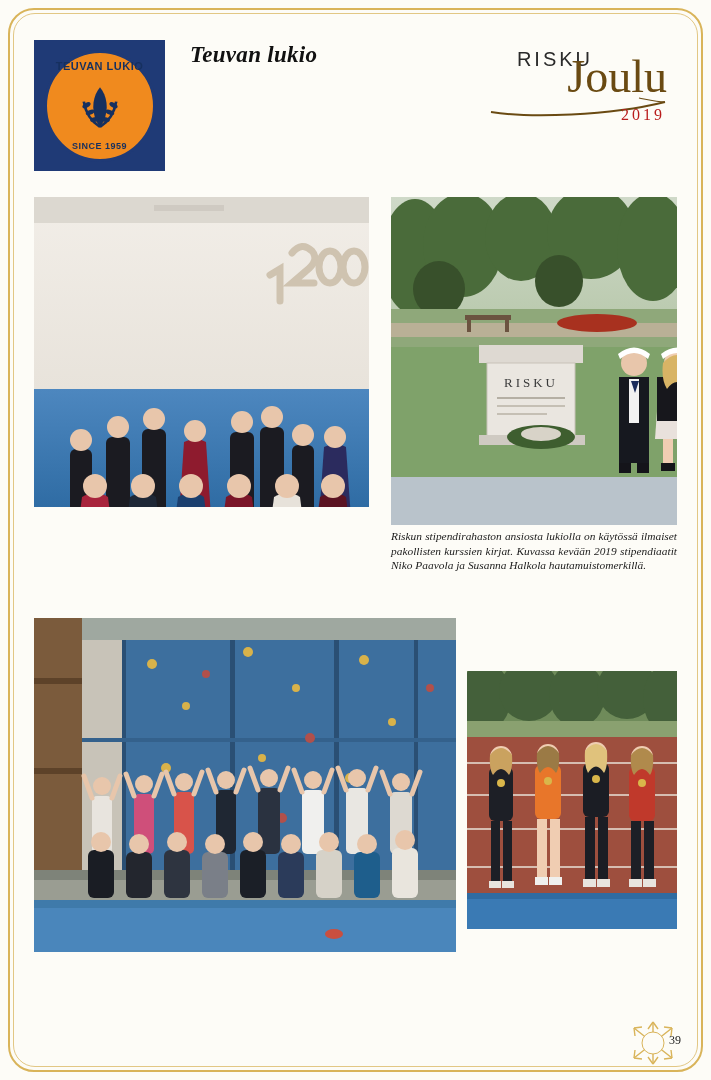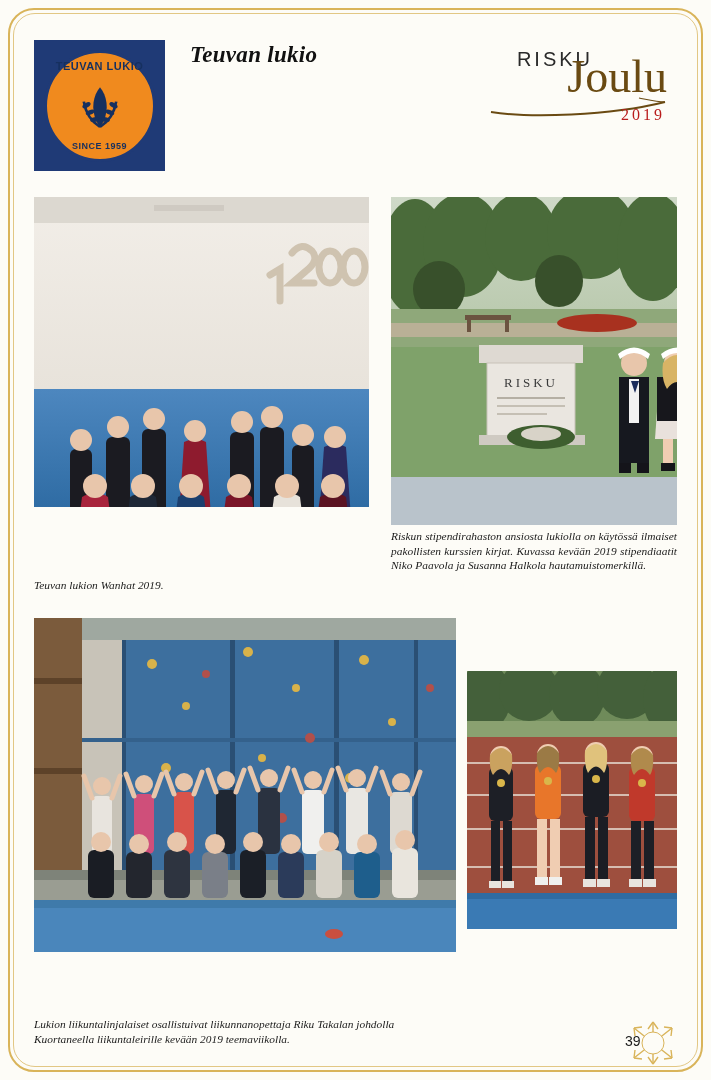--- a/index.html
+++ b/index.html
@@ -149,23 +149,23 @@
 
   
   .page-num-wrap {
     position: absolute;
     right: 30px; bottom: 14px;
     width: 56px; height: 46px;
   }
   .page-num {
     position: absolute;
     left: 0; right: 0; top: 13px;
-    text-align: left;
-    font-family: Liberation Sans, sans-serif;
-    font-size: 14px;
+    text-align: right;
+    font-family: Liberation Serif, serif;
+    font-size: 12px;
     color: #1a1a1a;
   }
 </style>
 </head>
 <body>
 
 <div class="content">
 
   <div class="page-frame"></div>
   <div class="page-frame-inner"></div>
@@ -269,21 +269,20 @@
         <ellipse cx="190" cy="400" rx="40" ry="22"></ellipse>
           <circle cx="190" cy="375" r="13" fill="#e8c6ab"></circle>
         <ellipse cx="62" cy="405" rx="36" ry="20"></ellipse>
           <circle cx="62" cy="382" r="12" fill="#e8c6ab"></circle>
         <ellipse cx="262" cy="402" rx="38" ry="21"></ellipse>
           <circle cx="262" cy="378" r="12" fill="#e8c6ab"></circle>
       </g>
       <rect x="0" y="292" width="335" height="18" fill="#2f6ca4" opacity="0.0"></rect>
     </svg>
   </div>
-  <div class="caption left" style="left:34px; top:534px; width:335px;">Teuvan lukion Wanhat 2019.</div>
 
   <div class="photo" style="left:391px; top:197px; width:286px; height:328px;">
     <svg width="286" height="280" viewBox="0 0 286 280">
       <defs>
         <linearGradient id="skyg" x1="0" y1="0" x2="0" y2="1">
           <stop offset="0%" stop-color="#cfd9c8"></stop>
           <stop offset="100%" stop-color="#9fb68d"></stop>
         </linearGradient>
       </defs>
       <rect width="286" height="280" fill="url(#skyg)"></rect>
@@ -471,21 +470,20 @@
             <circle cx="333" cy="226" r="10" fill="#e8c6ab"></circle>
           </g>
         <g>
             <rect x="358" y="230" width="26" height="50" rx="6" fill="#e9e5dd"></rect>
             <circle cx="371" cy="222" r="10" fill="#e8c6ab"></circle>
           </g>
       </g>
       <ellipse cx="300" cy="316" rx="9" ry="5" fill="#c94f3f"></ellipse>
     </svg>
   </div>
-  <div class="caption left" style="left:34px; top:973px; width:422px;">Lukion liikuntalinjalaiset osallistuivat liikunnanopettaja Riku Takalan johdolla Kuortaneella liikuntaleirille kevään 2019 teemaviikolla.</div>
 
   <div class="photo" style="left:467px; top:671px; width:210px; height:258px;">
     <svg width="210" height="258" viewBox="0 0 210 258">
       <rect width="210" height="258" fill="#6f8b5a"></rect>
 
       <g fill="#44603a">
         <ellipse cx="18" cy="26" rx="26" ry="34"></ellipse>
         <ellipse cx="62" cy="20" rx="30" ry="30"></ellipse>
         <ellipse cx="110" cy="24" rx="28" ry="32"></ellipse>
         <ellipse cx="160" cy="18" rx="30" ry="30"></ellipse>

